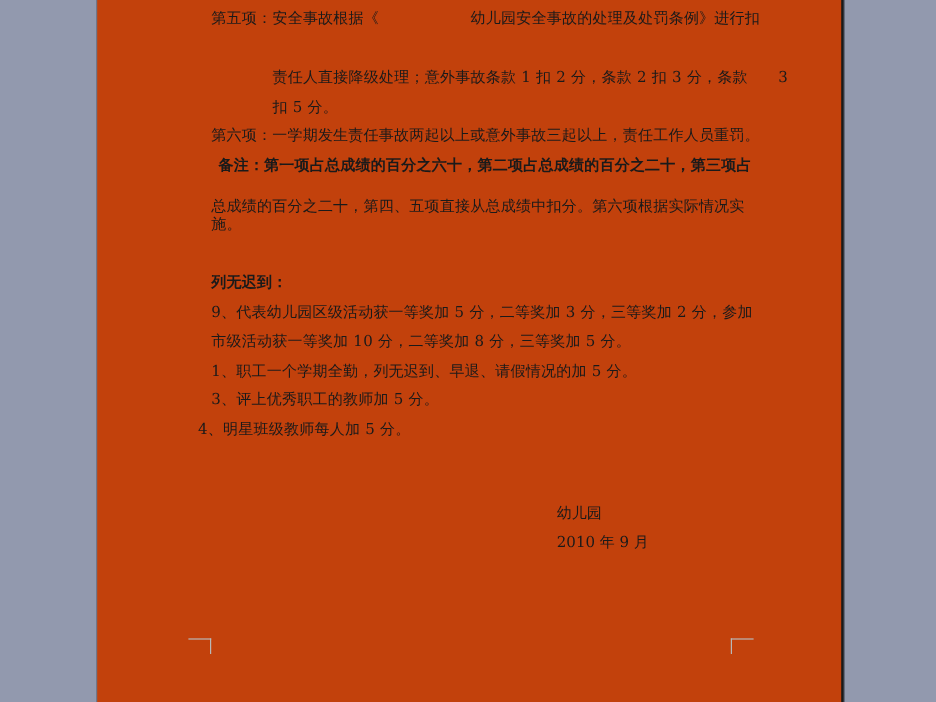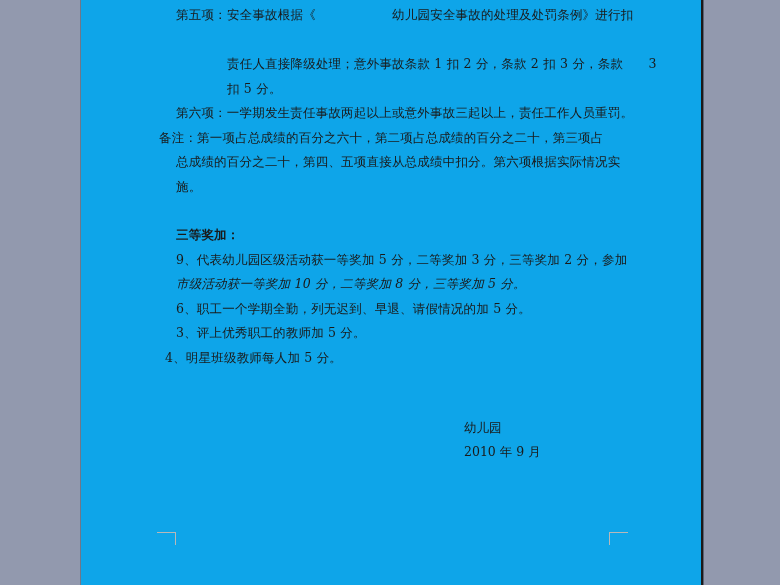--- a/index.html
+++ b/index.html
@@ -16,21 +16,21 @@
       width: 780px;
       height: 585px;
       background: #9299ae;
     }
     .page {
       position: absolute;
       left: 80px;
       top: 0;
       width: 620px;
       height: 585px;
-      background: #0ea5e9;
+      background: #c2410c;
       border-left: 1px solid #6f778a;
       box-shadow: 2px 0 0 #1a1a1a, 3px 0 0 #5a6070;
     }
     .text {
       position: absolute;
       color: #1a1a1a;
       font-size: 12.5px;
       line-height: 24.5px;
       white-space: nowrap;
       letter-spacing: 0.2px;
@@ -67,28 +67,28 @@
 <div class="workspace">
   <div class="page">
 
     <div class="text" style="left:95px; top:3px;">第五项：</div>
     <div class="text" style="left:146px; top:3px;font-family:Liberation Serif, serif;">安全事故根据《　　　　　　幼儿园安全事故的处理及处罚条例》进行扣</div>
     <div class="text" style="left:146px; top:52px;">责任人直接降级处理；意外事故条款 1 扣 2 分，条款 2 扣 3 分，条款　　3</div>
     <div class="text" style="left:146px; top:76.5px;">扣 5 分。</div>
 
     <div class="text" style="left:95px; top:101px;text-align:right;">第六项：一学期发生责任事故两起以上或意外事故三起以上，责任工作人员重罚。</div>
 
-    <div class="text" style="left:78px; top:125.5px;">备注：第一项占总成绩的百分之六十，第二项占总成绩的百分之二十，第三项占</div>
-    <div class="text" style="left:95px; top:150px;">总成绩的百分之二十，第四、五项直接从总成绩中扣分。第六项根据实际情况实</div>
+    <div class="text" style="left:101px; top:125.5px;font-weight:bold;">备注：第一项占总成绩的百分之六十，第二项占总成绩的百分之二十，第三项占</div>
+    <div class="text" style="left:95px; top:160px;">总成绩的百分之二十，第四、五项直接从总成绩中扣分。第六项根据实际情况实</div>
     <div class="text" style="left:95px; top:174.5px;">施。</div>
 
-    <div class="text bold" style="left:95px; top:223px;">三等奖加：</div>
+    <div class="text bold" style="left:95px; top:223px;">列无迟到：</div>
     <div class="text" style="left:95px; top:247.5px;">9、代表幼儿园区级活动获一等奖加 5 分，二等奖加 3 分，三等奖加 2 分，参加</div>
-    <div class="text" style="left:95px; top:272px;font-style:italic;">市级活动获一等奖加 10 分，二等奖加 8 分，三等奖加 5 分。</div>
-    <div class="text" style="left:95px; top:296.5px;">6、职工一个学期全勤，列无迟到、早退、请假情况的加 5 分。</div>
+    <div class="text" style="left:95px; top:272px;">市级活动获一等奖加 10 分，二等奖加 8 分，三等奖加 5 分。</div>
+    <div class="text" style="left:95px; top:296.5px;">1、职工一个学期全勤，列无迟到、早退、请假情况的加 5 分。</div>
     <div class="text" style="left:95px; top:321px;">3、评上优秀职工的教师加 5 分。</div>
     <div class="text" style="left:84px; top:345.5px;">4、明星班级教师每人加 5 分。</div>
 
     <div class="sig" style="top:416px;">幼儿园</div>
     <div class="sig" style="top:440px;">2010 年 9 月</div>
 
     <div class="corner left"></div>
     <div class="corner right"></div>
   </div>
 </div>

